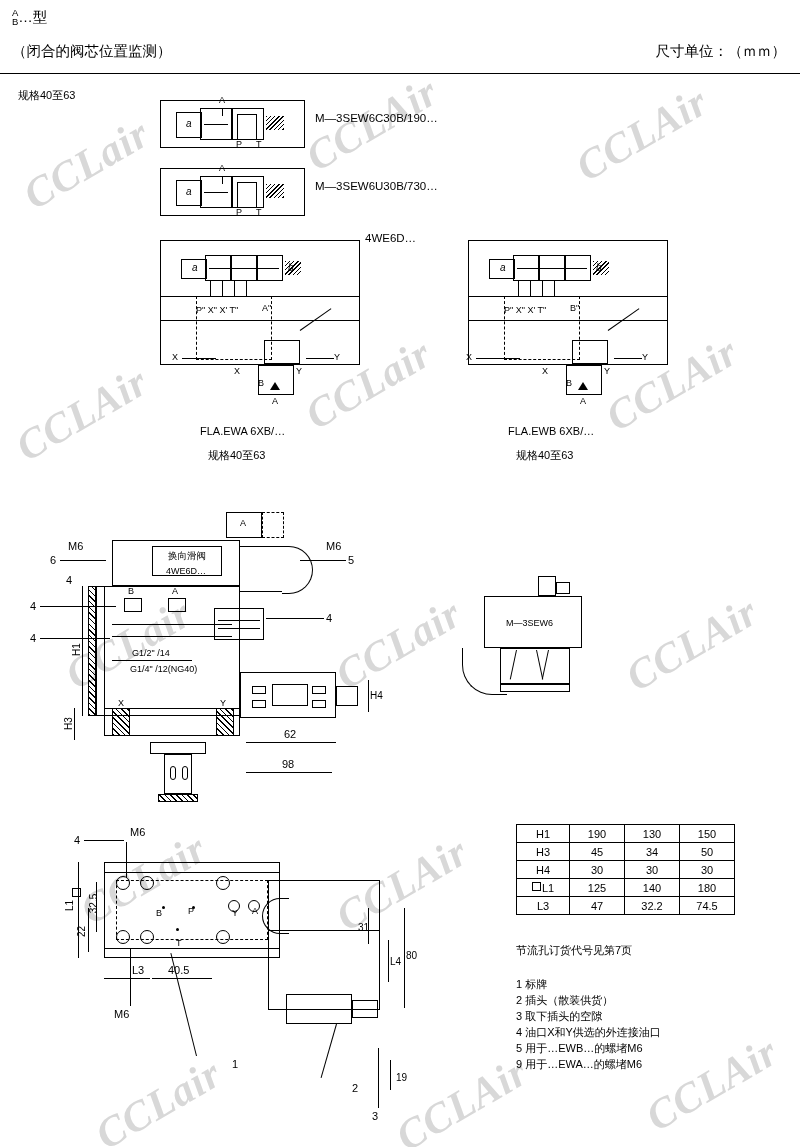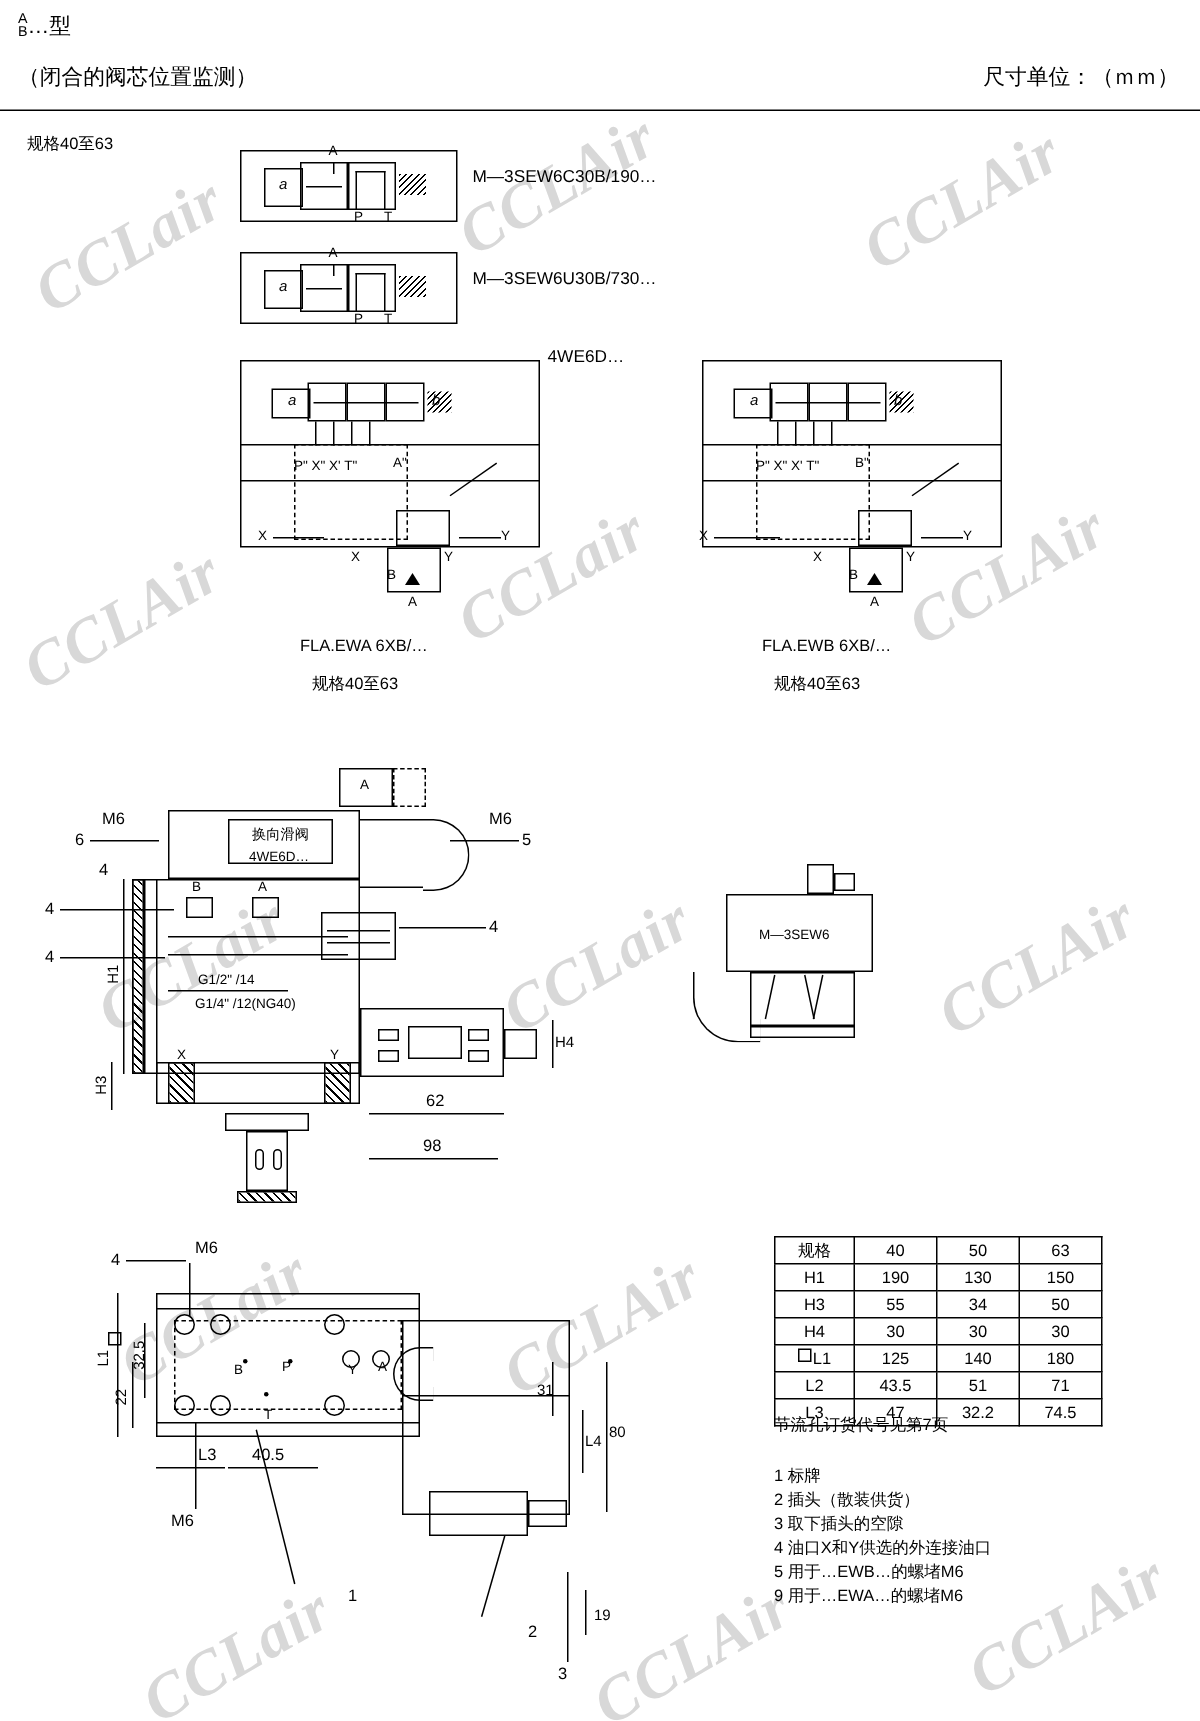--- a/index.html
+++ b/index.html
@@ -461,56 +461,44 @@
   <div class="lbl" style="left:232px; top:1058px;">1</div>
   <div class="ln" style="left:196px; top:950px; width:1px; height:106px; transform:rotate(-14deg); transform-origin:bottom center;"></div>
   <div class="lbl" style="left:352px; top:1082px;">2</div>
   <div class="ln" style="left:336px; top:1024px; width:1px; height:56px; transform:rotate(16deg); transform-origin:top center;"></div>
   <div class="lbl" style="left:372px; top:1110px;">3</div>
   <div class="ln" style="left:378px; top:1048px; width:1px; height:60px;"></div>
 
   <table class="tbl" style="left:516px; top:824px;">
     <tbody>
       <tr>
-        <td class="c0">规格</td>
-        <td class="c1">40</td>
-        <td class="c2">50</td>
-        <td class="c3">63</td>
-      </tr>
-      <tr>
         <td class="c0">H1</td>
         <td class="c1">190</td>
         <td class="c2">130</td>
         <td class="c3">150</td>
       </tr>
       <tr>
         <td class="c0">H3</td>
-        <td class="c1">55</td>
+        <td class="c1">45</td>
         <td class="c2">34</td>
         <td class="c3">50</td>
       </tr>
       <tr>
         <td class="c0">H4</td>
         <td class="c1">30</td>
         <td class="c2">30</td>
         <td class="c3">30</td>
       </tr>
       <tr>
         <td class="c0"><span class="sq"></span><span>L1</span></td>
         <td class="c1">125</td>
         <td class="c2">140</td>
         <td class="c3">180</td>
       </tr>
       <tr>
-        <td class="c0">L2</td>
-        <td class="c1">43.5</td>
-        <td class="c2">51</td>
-        <td class="c3">71</td>
-      </tr>
-      <tr>
         <td class="c0">L3</td>
         <td class="c1">47</td>
         <td class="c2">32.2</td>
         <td class="c3">74.5</td>
       </tr>
     </tbody>
   </table>
   <div class="notes" style="left:516px; top:942px;">节流孔订货代号见第7页</div>
 
   <div class="notes" style="left:516px; top:976px;">

